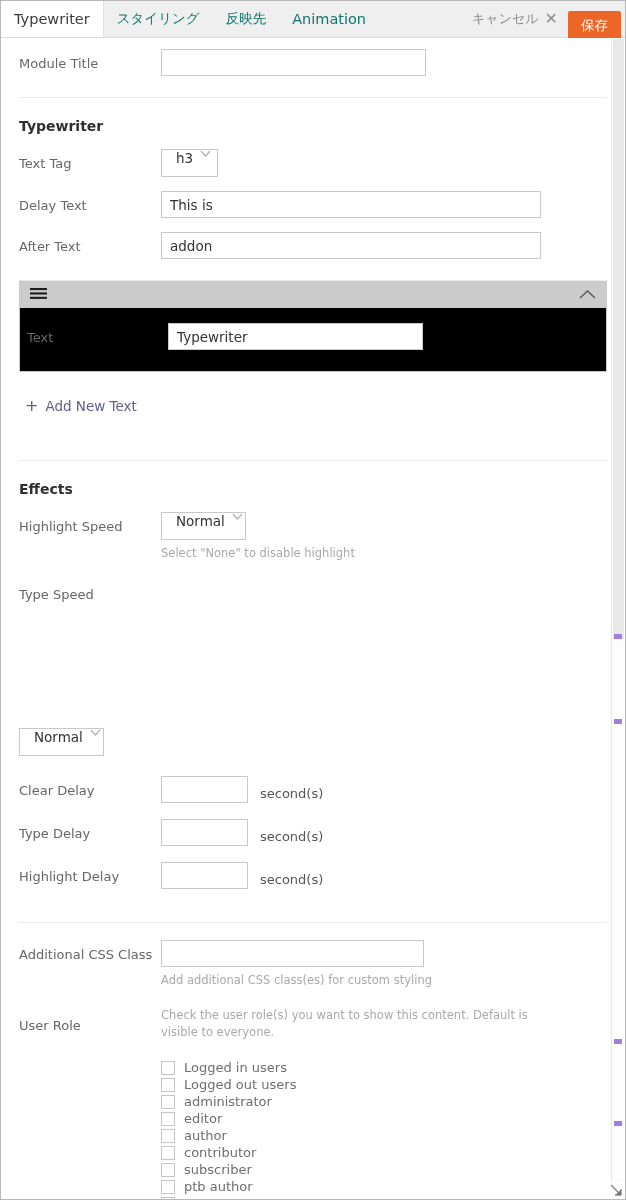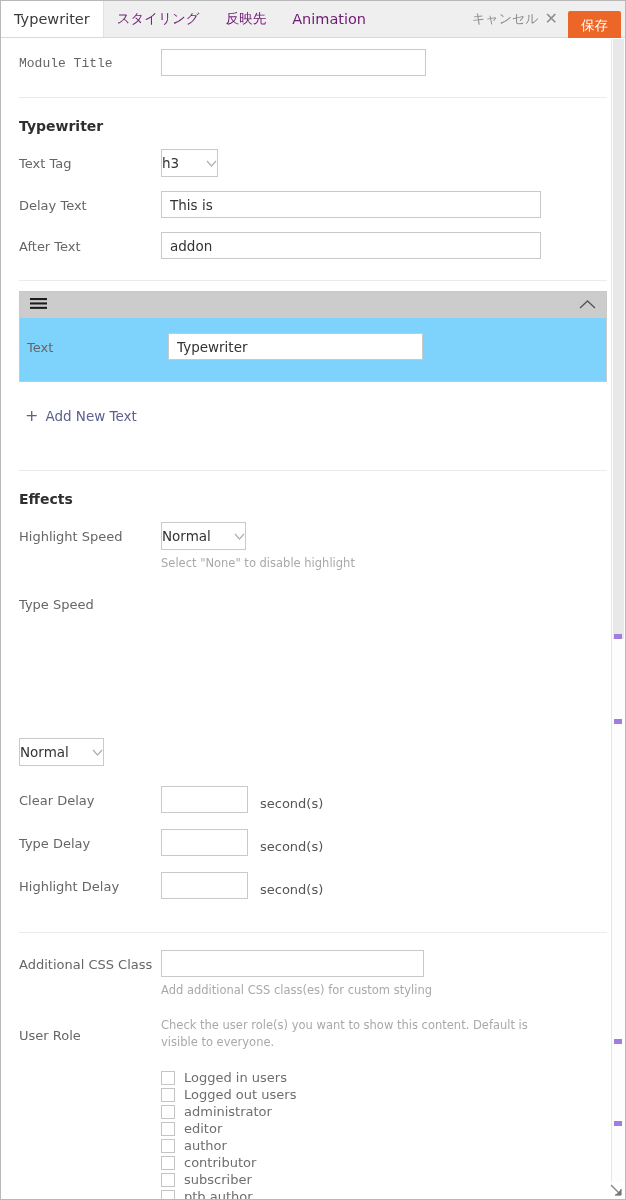--- a/index.html
+++ b/index.html
@@ -40,21 +40,21 @@
     display: flex;
     align-items: stretch;
     flex: 1 1 auto;
     min-width: 0;
   }
   .tab {
     display: flex;
     align-items: center;
     padding: 0 13px;
     font-size: 14.5px;
-    color: #701a75;
+    color: #0f766e;
     white-space: nowrap;
     cursor: default;
     box-sizing: border-box;
   }
   .tab.active {
     background: #ffffff;
     color: #3c3c3c;
     border-right: 1px solid #e2e2e2;
   }
   .tab.jp { font-size: 13.5px; }
@@ -131,29 +131,28 @@
     border-radius: 0;
   }
   input.w-module { width: 265px; }
   input.w-wide   { width: 380px; }
   input.w-short  { width: 87px; }
   input.w-text   { width: 255px; }
   input.w-css    { width: 263px; }
 
   .select-box {
     display: inline-flex;
-    align-items: center;
     justify-content: space-between;
     box-sizing: border-box;
     height: 28px;
     border: 1px solid #c9c9c9;
     background: #fff;
     font-size: 13.5px;
     color: #333;
-    padding: 0 0;
+    padding: 0 14px;
     cursor: pointer;
   }
   .select-box.sm { width: 57px; }
   .select-box.md { width: 85px; }
   .chev {
     margin-left: 7px;
     color: #b0b0b0;
     font-size: 11px;
     line-height: 1;
   }
@@ -180,23 +179,22 @@
   }
   .section-title {
     font-size: 14px;
     font-weight: bold;
     color: #2f2f2f;
     padding: 20px 0 8px 0;
   }
 
   
   .repeater {
-    margin-top: 10px;
     border: 1px solid #c9c9c9;
-    background: #7dd3fc;
+    background: #000000;
   }
   .repeater-head {
     height: 26px;
     background: #cccccc;
     display: flex;
     align-items: center;
     justify-content: space-between;
     padding: 0 10px;
     cursor: pointer;
   }
@@ -281,21 +279,21 @@
         <span>キャンセル</span>
         <span class="cancel-x">✕</span>
       </div>
       <button class="save-btn">保存</button>
     </div>
   </div>
 
   <div class="content">
 
     
-    <div class="row" style="padding-top:11px;font-family:Liberation Mono, monospace;">
+    <div class="row" style="padding-top:11px;">
       <div class="label">Module Title</div>
       <div class="field">
         <input class="text-input w-module" type="text" value="" style="">
       </div>
     </div>
 
     <hr class="divider">
 
     
     <div class="section-title">Typewriter</div>

